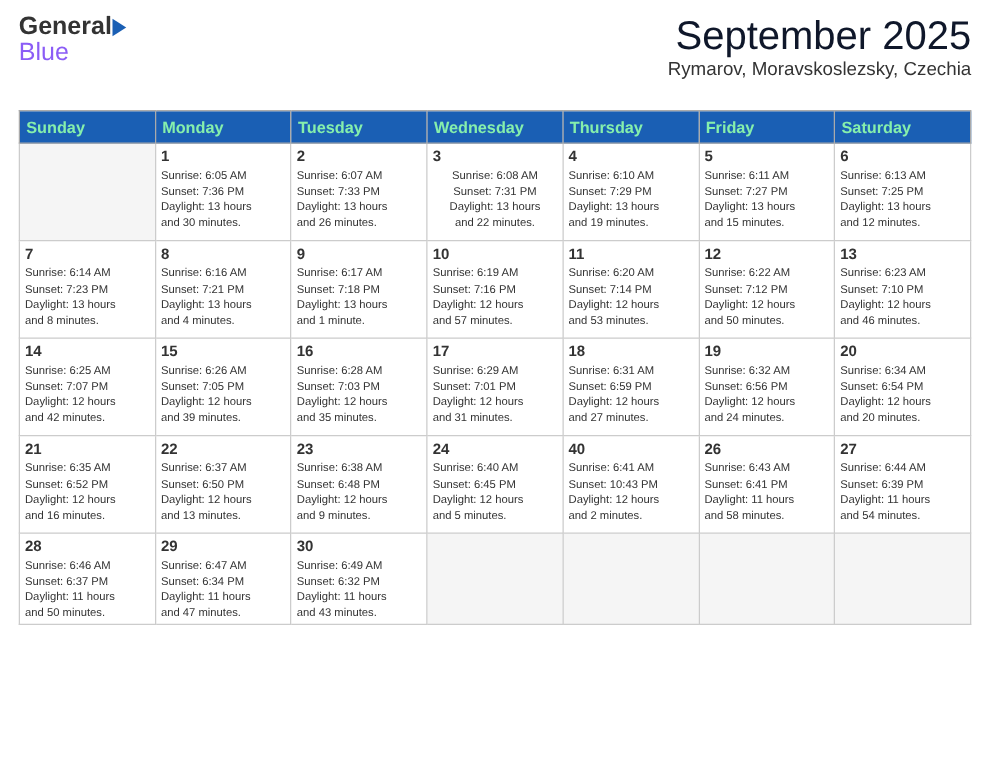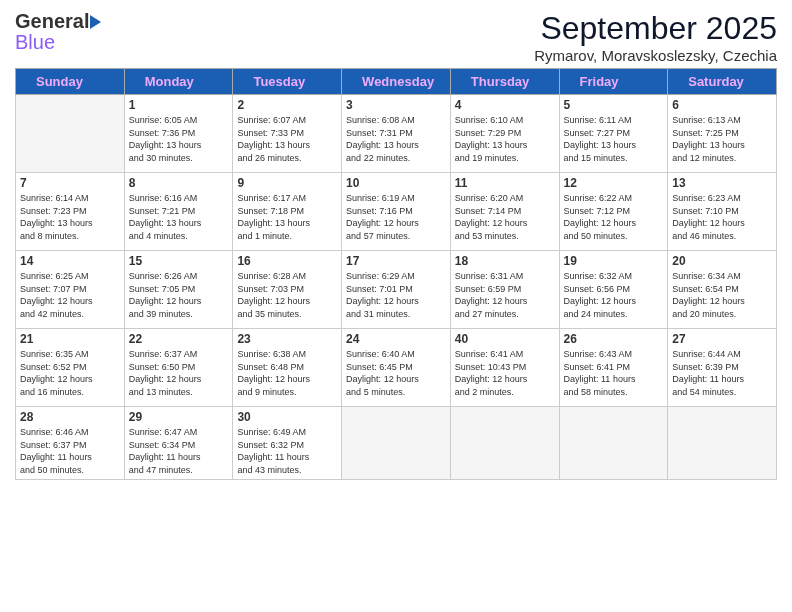--- a/index.html
+++ b/index.html
@@ -11,21 +11,21 @@
       overflow: hidden;
     }
     .container {
       width: 792px;
       padding: 10px 15px 10px 15px;
     }
     .header {
       display: flex;
       align-items: flex-start;
       justify-content: space-between;
-      margin-bottom: 4px;
+      margin-bottom: 24px;
     }
     .logo {
       display: flex;
       flex-direction: column;
       align-items: flex-start;
     }
     .title-section {
       text-align: right;
     }
     .month-title {
@@ -37,23 +37,23 @@
       font-size: 15px;
       color: #333;
     }
     .calendar {
       width: 100%;
       border-collapse: collapse;
       table-layout: fixed;
     }
     .calendar th {
       background: #1a5fb4;
-      color: #f0abfc;
+      color: #86efac;
       text-align: left;
-      padding: 5px 20px;
+      padding: 5px 5px;
       font-size: 13px;
       font-weight: bold;
       border: 1px solid #aaa;
     }
     .calendar td {
       vertical-align: top;
       border: 1px solid #ccc;
       padding: 3px 4px;
       font-size: 9.5px;
       color: #333;
@@ -124,21 +124,21 @@
           </td>
           <td>
             <span class="day-number">2</span>
             <div class="day-info" style="white-space: pre-line;">Sunrise: 6:07 AM
 Sunset: 7:33 PM
 Daylight: 13 hours
 and 26 minutes.</div>
           </td>
           <td>
             <span class="day-number">3</span>
-            <div class="day-info" style="white-space: pre-line;">Sunrise: 6:08 AM
+            <div class="day-info" style="white-space: pre-line; text-align: center;">Sunrise: 6:08 AM
 Sunset: 7:31 PM
 Daylight: 13 hours
 and 22 minutes.</div>
           </td>
           <td>
             <span class="day-number">4</span>
             <div class="day-info" style="white-space: pre-line;">Sunrise: 6:10 AM
 Sunset: 7:29 PM
 Daylight: 13 hours
 and 19 minutes.</div>

